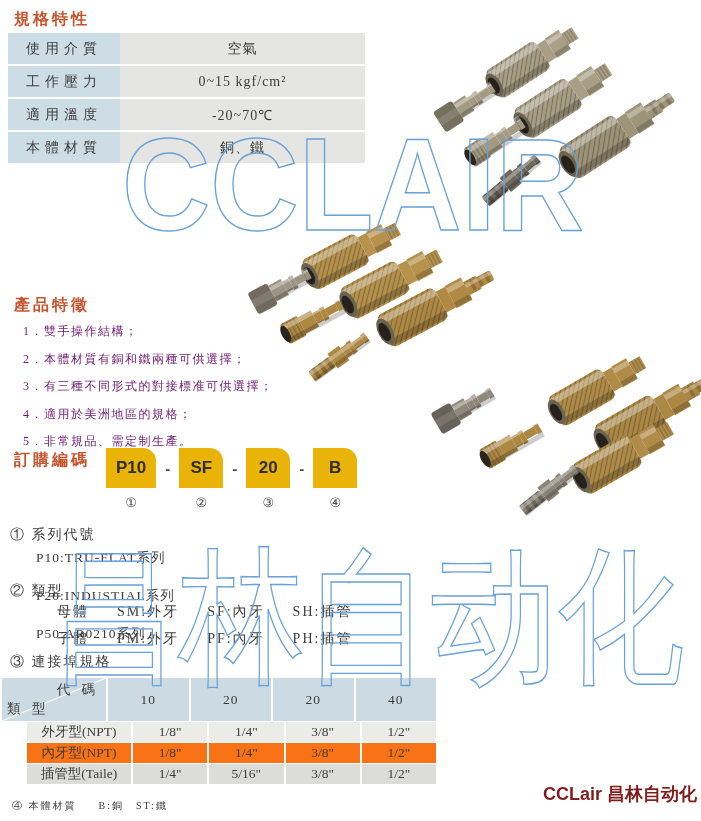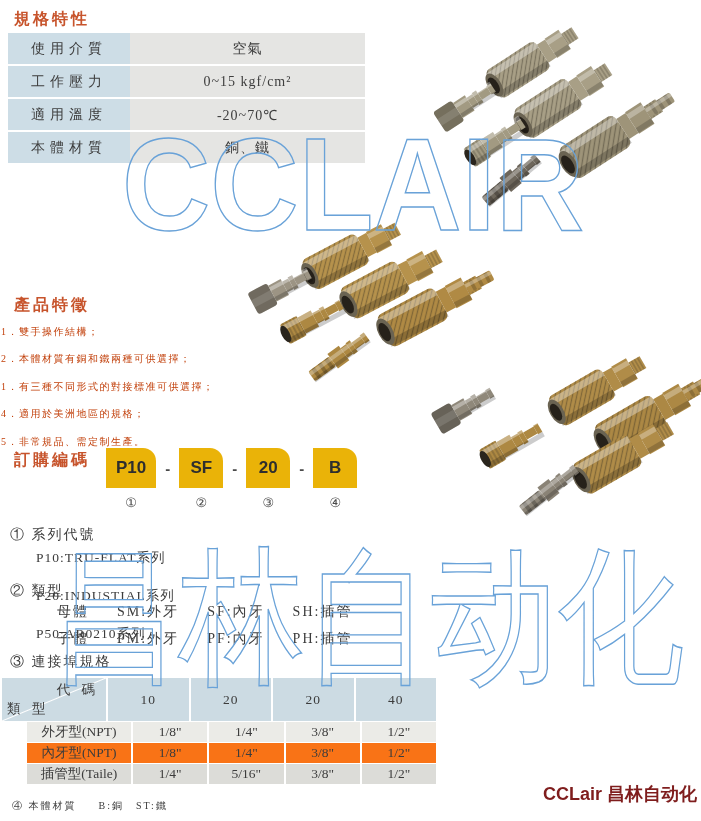--- a/index.html
+++ b/index.html
@@ -4,27 +4,27 @@
 <style>
   html,body{margin:0;padding:0;background:#ffffff;}
   body{width:701px;height:821px;position:relative;overflow:hidden;
        font-family:"Liberation Serif", serif;color:#3c3c3c;}
   
   .sec-heading{position:absolute;color:#c7542c;font-weight:bold;font-size:16px;
        letter-spacing:3px;font-family:"Liberation Sans", sans-serif;}
   
   .spec-table{position:absolute;left:8px;top:33px;width:357px;z-index:2;}
   .spec-row{display:flex;height:31px;margin-bottom:2px;}
-  .spec-label{width:122px;background:#cddde6;display:flex;align-items:center;
+  .spec-label{width:112px;background:#cddde6;display:flex;align-items:center;
        justify-content:center;font-size:14px;letter-spacing:5px;color:#3d3d3d;}
   .spec-value{flex:1;background:#e5e5e3;display:flex;align-items:center;
        justify-content:center;font-size:14px;letter-spacing:1px;color:#3d3d3d;}
   
-  .features-list{position:absolute;left:1px;top:318px;z-index:2;font-size:10px;
-       letter-spacing:1.5px;color:#c2410c;}
+  .features-list{position:absolute;left:23px;top:318px;z-index:2;font-size:12px;
+       letter-spacing:1.5px;color:#701a75;}
   .feature-item{height:27.5px;display:flex;align-items:center;}
   
   .code-row{position:absolute;left:106px;top:448px;display:flex;align-items:flex-start;z-index:2;}
   .code-part{display:flex;flex-direction:column;align-items:center;}
   .code-box{min-width:24px;padding:0 10px;height:40px;background:#eab308;
        border-radius:0 13px 0 0;display:flex;align-items:center;justify-content:center;
        font-family:"Liberation Sans", sans-serif;font-weight:bold;font-size:17px;color:#2e2e2e;}
   .code-idx{margin-top:7px;font-size:13px;color:#4a4a4a;}
   .code-dash{height:40px;display:flex;align-items:center;margin:0 9px;
        font-family:"Liberation Sans", sans-serif;font-weight:bold;font-size:15px;color:#4a4a4a;}
@@ -179,21 +179,21 @@
     <div class="spec-row">
       <div class="spec-label">本體材質</div>
       <div class="spec-value">銅、鐵</div>
     </div>
   </div>
 
   <div class="sec-heading" style="left:14px;top:295px;">產品特徵</div>
   <div class="features-list">
     <div class="feature-item">1．雙手操作結構；</div>
     <div class="feature-item">2．本體材質有銅和鐵兩種可供選擇；</div>
-    <div class="feature-item">1．有三種不同形式的對接標准可供選擇；</div>
+    <div class="feature-item">3．有三種不同形式的對接標准可供選擇；</div>
     <div class="feature-item">4．適用於美洲地區的規格；</div>
     <div class="feature-item">5．非常規品、需定制生產。</div>
   </div>
 
   <div class="sec-heading" style="left:14px;top:450px;">訂購編碼</div>
   <div class="code-row">
     <div class="code-part">
       <div class="code-box">P10</div>
       <div class="code-idx">①</div>
     </div>

